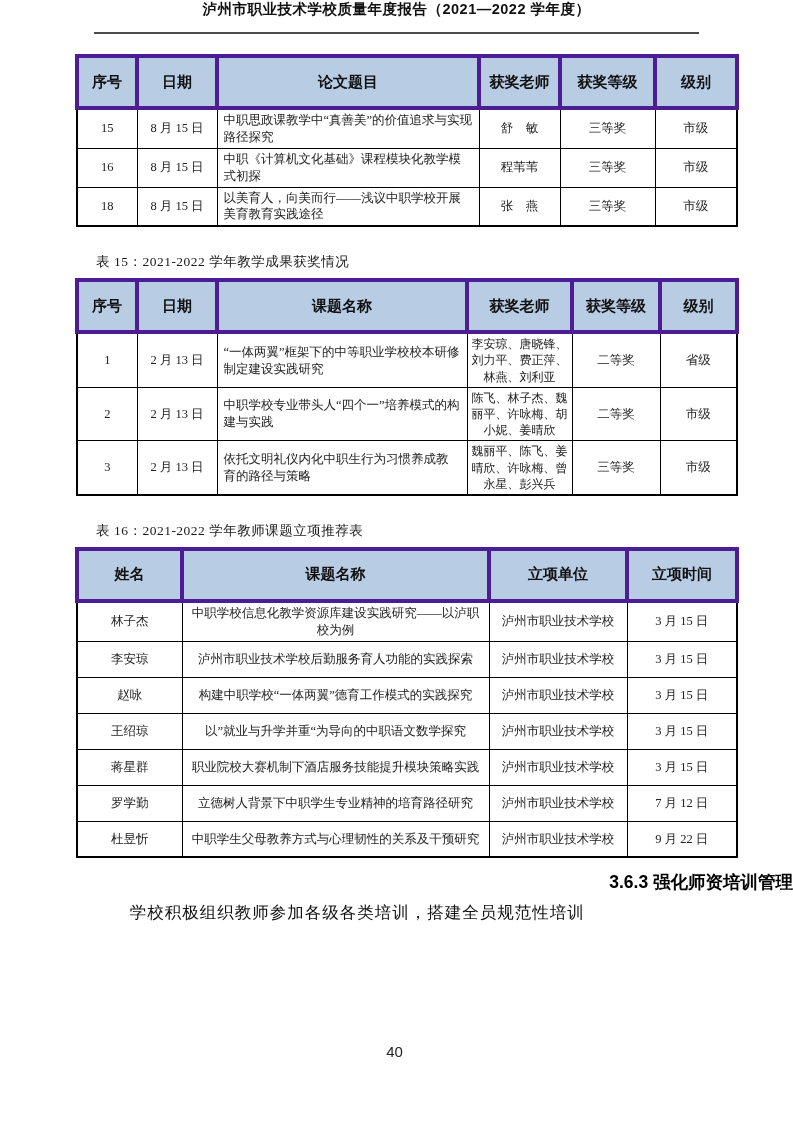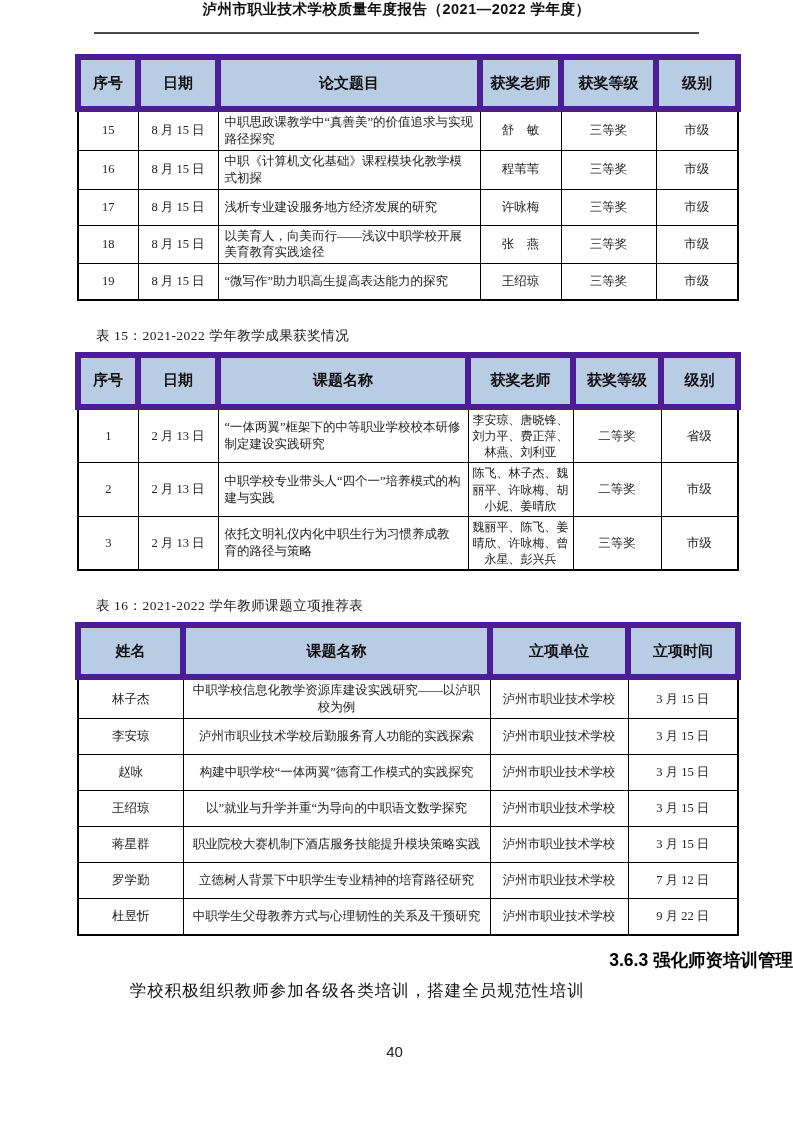--- a/index.html
+++ b/index.html
@@ -30,21 +30,21 @@
   }
   table.doc-table {
     border-collapse: collapse;
     table-layout: fixed;
     width: 660px;
     margin-left: 75px;
     border: 2px solid #000;
   }
   table.doc-table th {
     background: #b8cce4;
-    border: 6px solid #4c1d95;
+    border: 4px solid #4c1d95;
     font-family: "Liberation Sans", "DejaVu Sans", sans-serif;
     font-weight: bold;
     font-size: 15px;
     color: #111;
     height: 52px;
     padding: 4px 2px;
     text-align: center;
     vertical-align: middle;
   }
   table.doc-table td {
@@ -131,40 +131,24 @@
         </tr>
         <tr>
           <td>16</td>
           <td>8 月 15 日</td>
           <td>中职《计算机文化基础》课程模块化教学模式初探</td>
           <td>程苇苇</td>
           <td>三等奖</td>
           <td>市级</td>
         </tr>
         <tr>
-          <td>17</td>
-          <td>8 月 15 日</td>
-          <td>浅析专业建设服务地方经济发展的研究</td>
-          <td>许咏梅</td>
-          <td>三等奖</td>
-          <td>市级</td>
-        </tr>
-        <tr>
           <td>18</td>
           <td>8 月 15 日</td>
           <td>以美育人，向美而行——浅议中职学校开展美育教育实践途径</td>
           <td>张　燕</td>
-          <td>三等奖</td>
-          <td>市级</td>
-        </tr>
-        <tr>
-          <td>19</td>
-          <td>8 月 15 日</td>
-          <td>“微写作”助力职高生提高表达能力的探究</td>
-          <td>王绍琼</td>
           <td>三等奖</td>
           <td>市级</td>
         </tr>
       </tbody>
   </table>
 
   <div class="table-caption">表 15：2021-2022 学年教学成果获奖情况</div>
 
   <table class="doc-table t-results">
     <colgroup>

